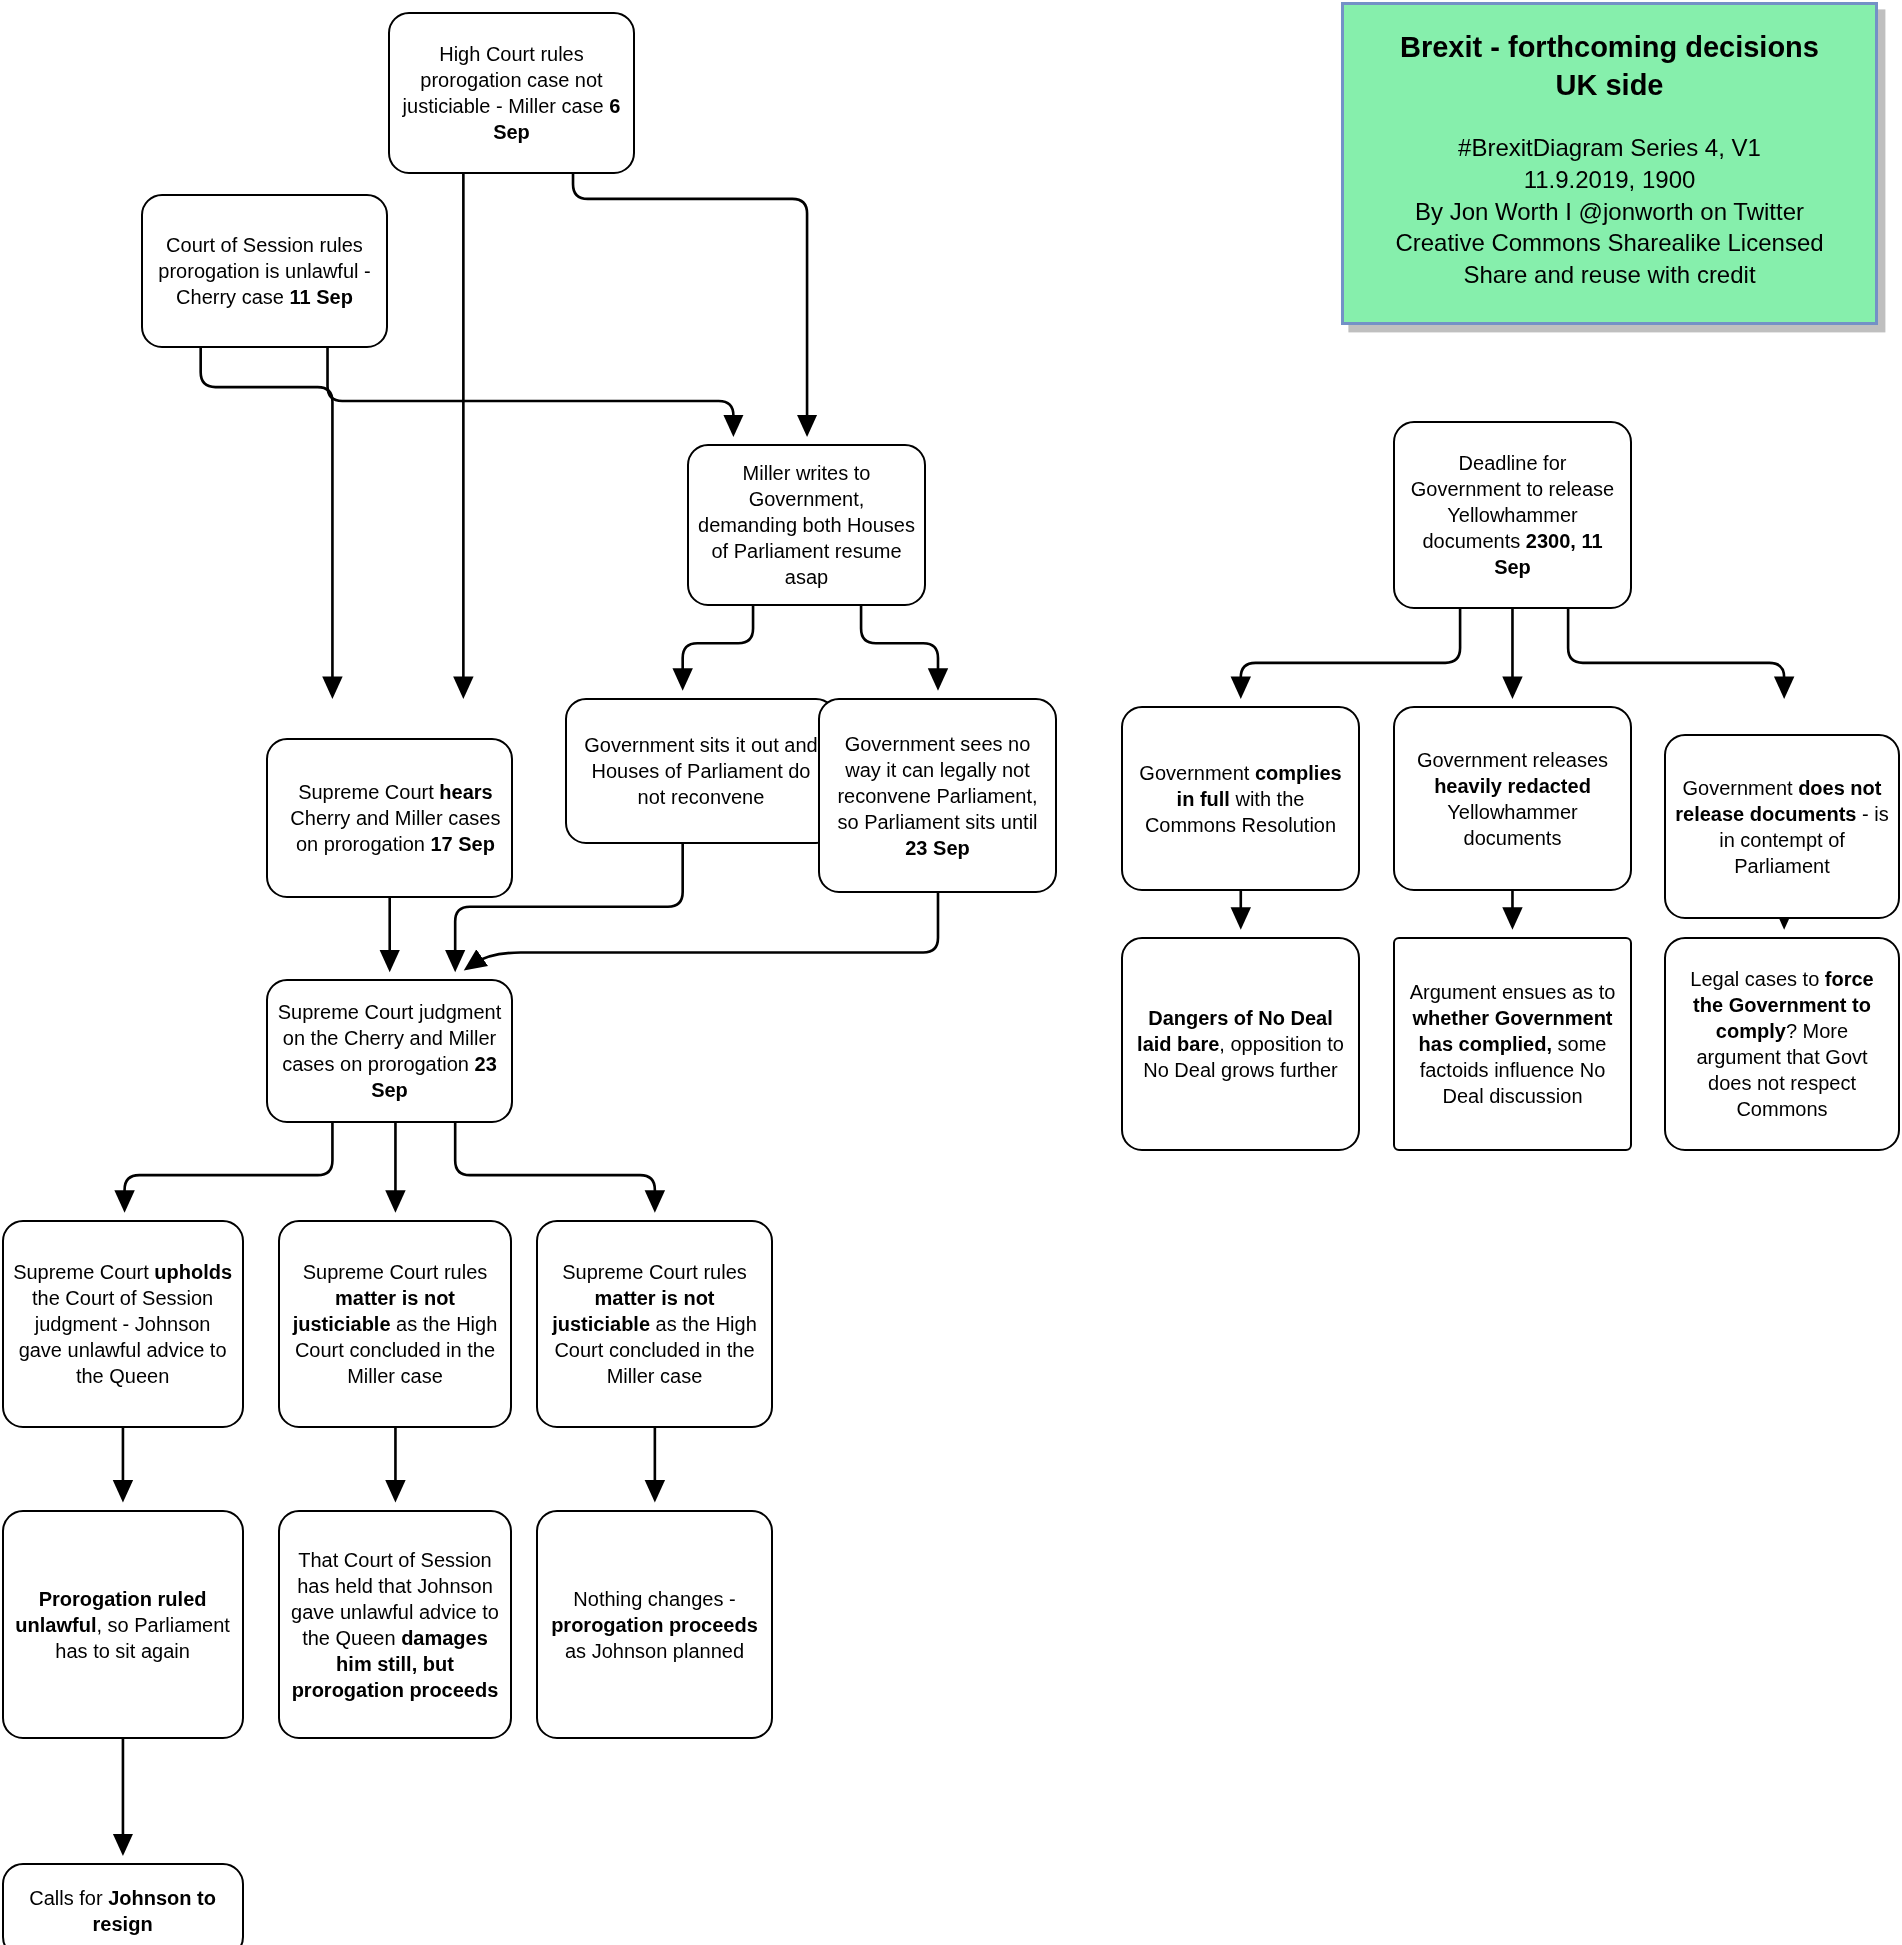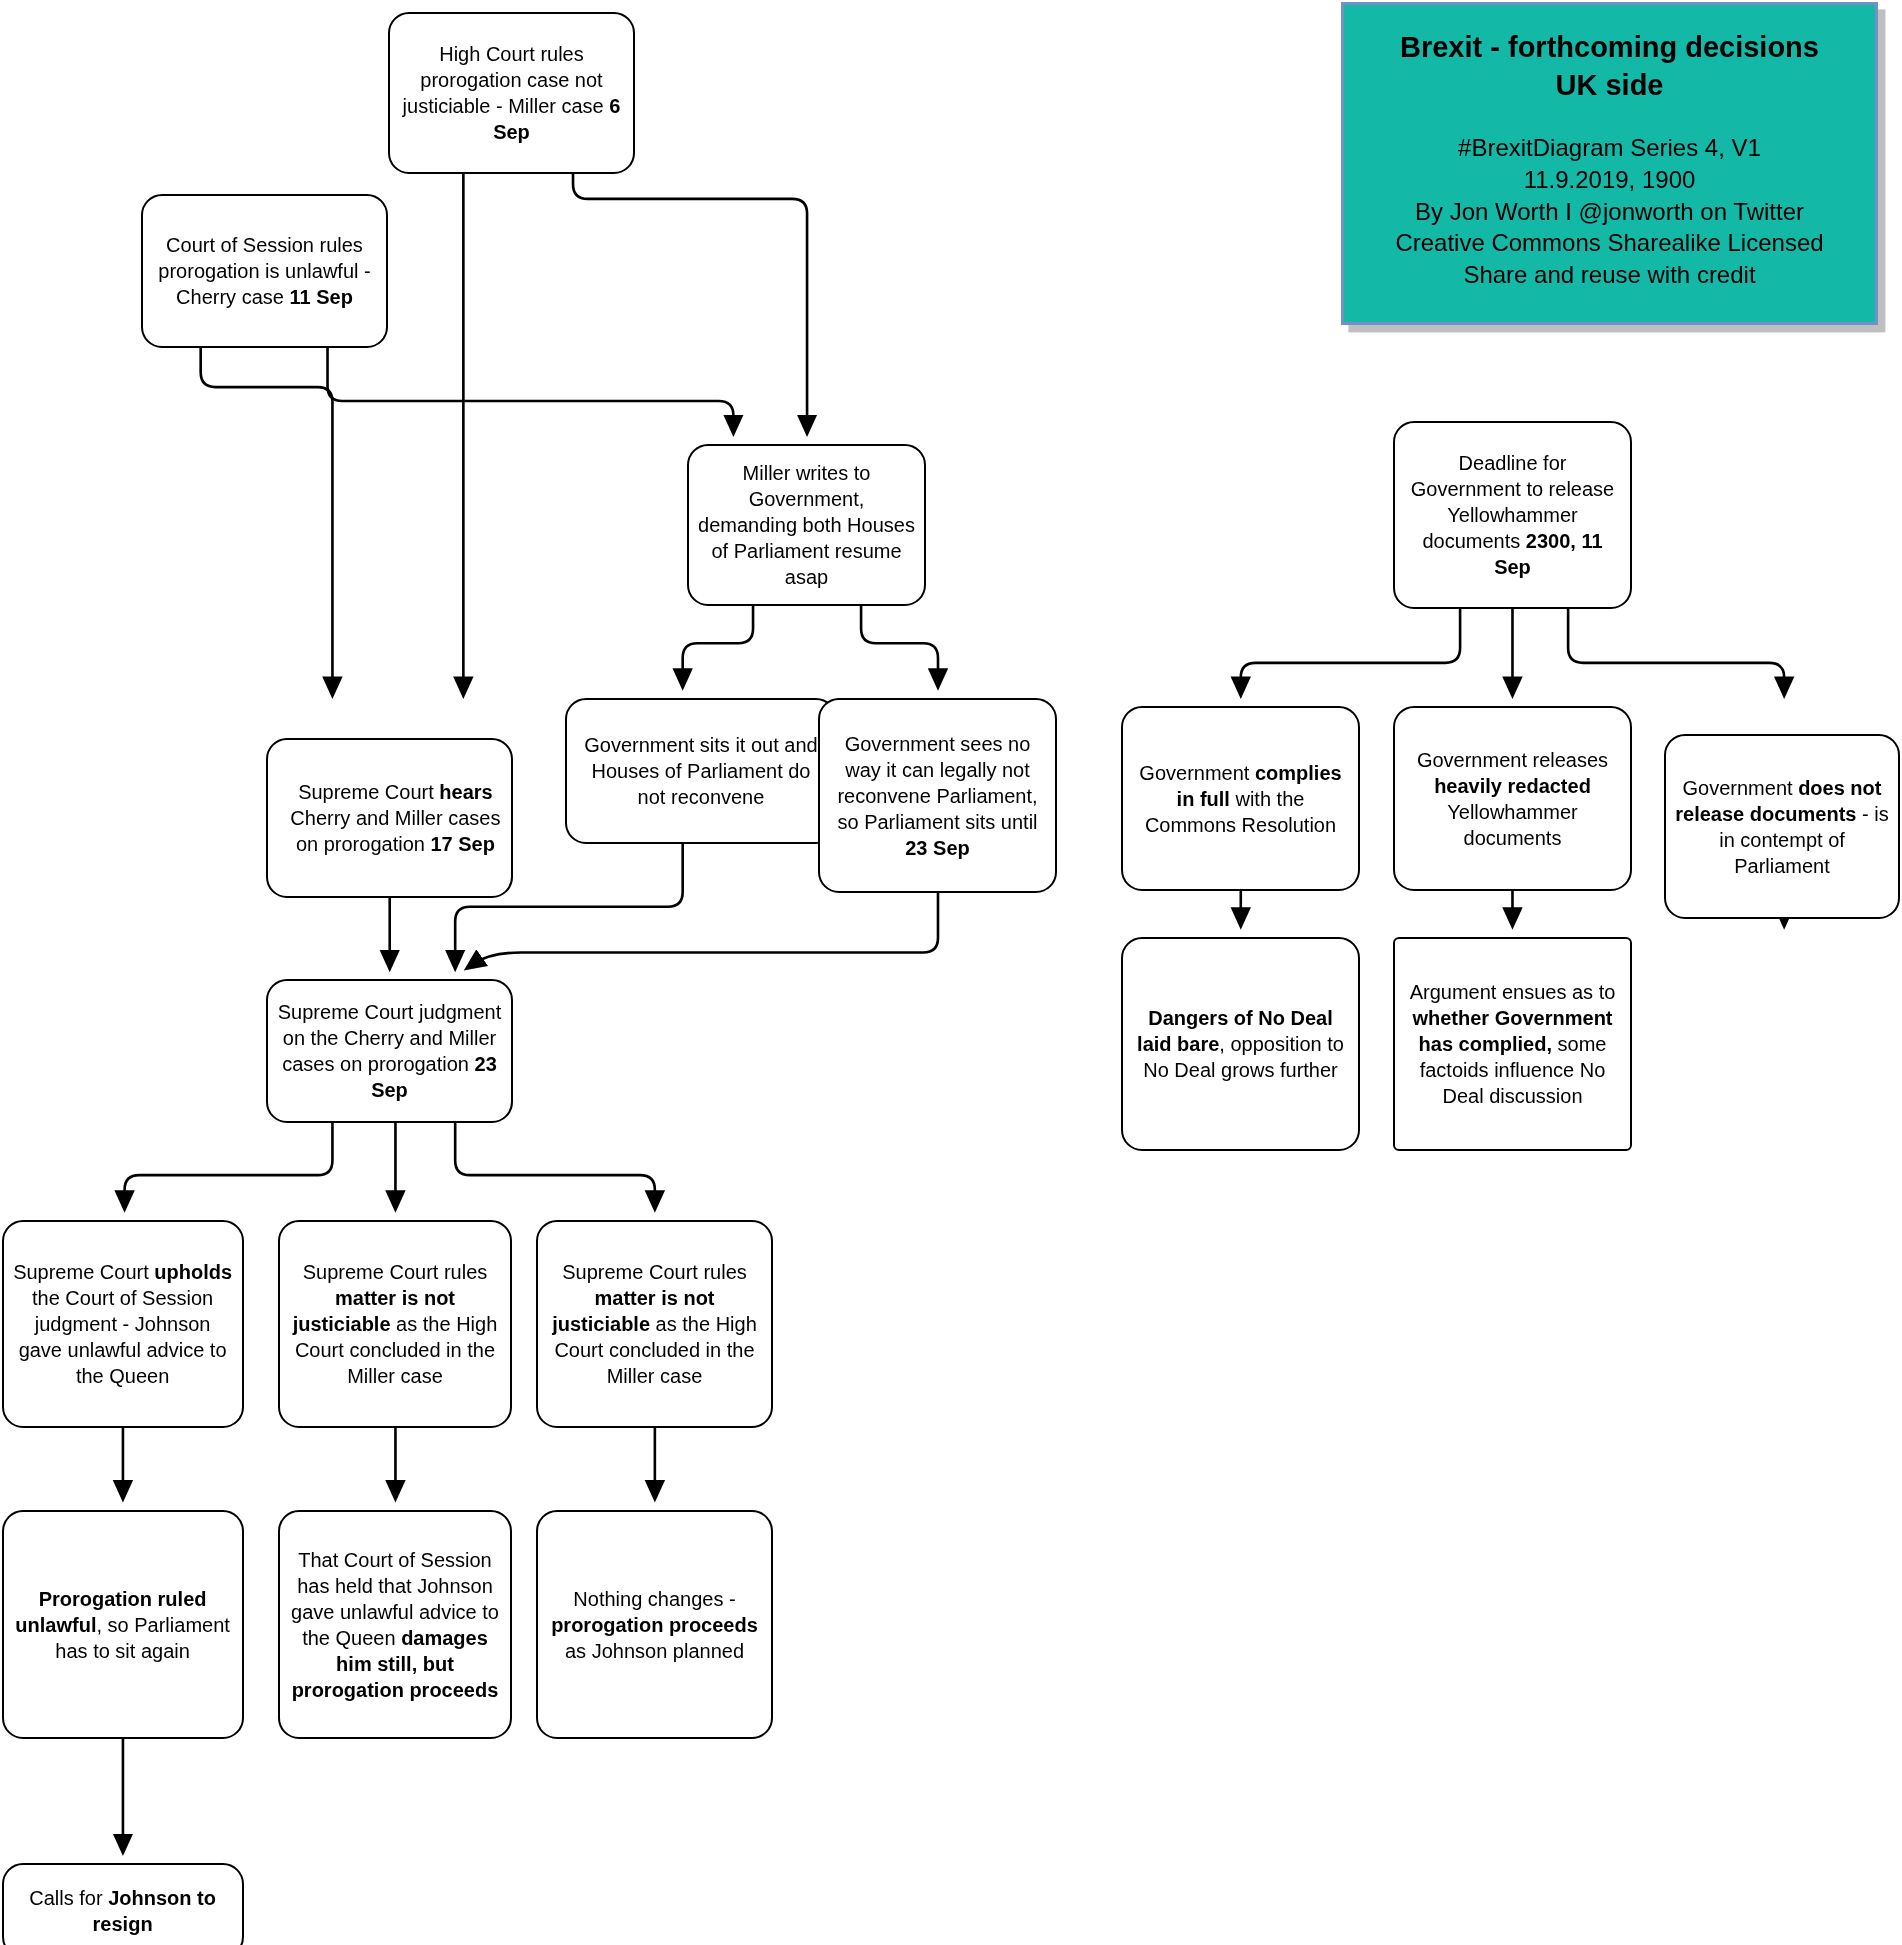--- a/index.html
+++ b/index.html
@@ -42,21 +42,21 @@
   .node .txt { width: 100%; }
   .node b { font-weight: bold; }
 
   #title-box {
     position: absolute;
     left: 1341px;
     top: 1.6px;
     width: 537px;
     height: 323px;
     box-sizing: border-box;
-    background: #14b8a6;
+    background: #86efac;
     border: 3.3px solid #7391c6;
     box-shadow: 7.4px 7.4px 0 0 #bfbfbf;
     display: flex;
     flex-direction: column;
     align-items: center;
     justify-content: flex-start;
     padding-top: 24.5px;
     text-align: center;
     font-size: 24px;
     line-height: 1.32;
@@ -184,20 +184,23 @@
     </div>
   <div class="node" style="left: 1664px; top: 722px; width: 236px; height: 185px;">
       <span class="txt">Government <b>does not release documents</b> - is in contempt of Parliament</span>
     </div>
   <div class="node" style="left: 1121px; top: 925px; width: 239px; height: 214px;">
       <span class="txt"><b>Dangers of No Deal laid bare</b>, opposition to No Deal grows further</span>
     </div>
   <div class="node" style="left: 1393px; top: 925px; width: 239px; height: 214px; border-radius: 6px;">
       <span class="txt">Argument ensues as to <b>whether Government has complied,</b> some factoids influence No Deal discussion</span>
     </div>
+  <div class="node" style="left: 1664px; top: 925px; width: 236px; height: 214px;">
+      <span class="txt">Legal cases to <b>force the Government to comply</b>? More argument that Govt does not respect Commons</span>
+    </div>
 
   <div id="title-box">
     <div class="main-title">Brexit - forthcoming decisions UK side</div>
     <div>
       <span class="meta-line">#BrexitDiagram Series 4, V1</span>
       <span class="meta-line">11.9.2019, 1900</span>
       <span class="meta-line">By Jon Worth I @jonworth on Twitter</span>
       <span class="meta-line">Creative Commons Sharealike Licensed</span>
       <span class="meta-line">Share and reuse with credit</span>
     </div>

